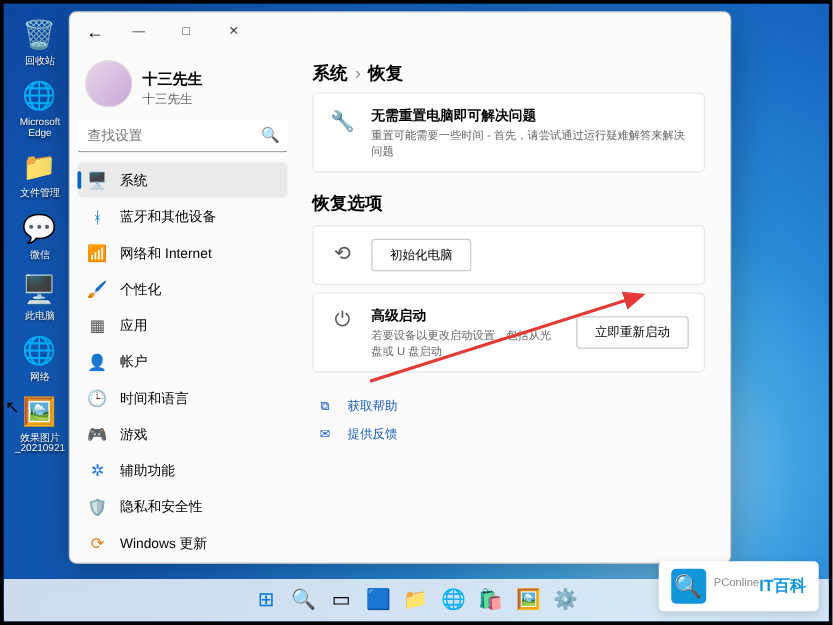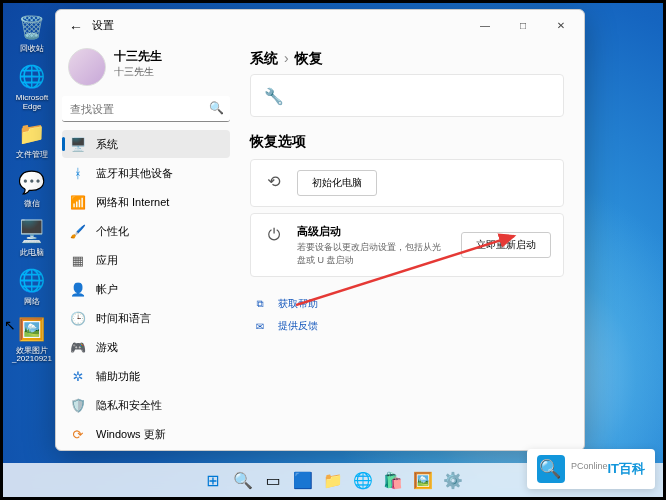--- a/index.html
+++ b/index.html
@@ -14,21 +14,21 @@
     .taskbar { position: absolute; left:0; right:0; bottom:0; height: 34px; background: rgba(240,244,250,.85); backdrop-filter: blur(8px); display:flex; justify-content:center; align-items:center; gap:6px; }
     .tb-ico { width:24px; height:24px; border-radius:4px; display:flex; align-items:center; justify-content:center; font-size:16px; }
     .settings-window { position: absolute; left: 52px; top: 6px; width: 530px; height: 442px; background: #fbfbfb; border: 1px solid #ccc; border-radius: 6px; box-shadow: 0 8px 32px rgba(0,0,0,.3); display:flex; flex-direction:column; overflow:hidden; }
     .titlebar { height: 30px; display:flex; align-items:center; padding: 0 4px; }
     .titlebar .back { width:32px; text-align:center; font-size:14px; }
     .titlebar .title { font-size:11px; flex:1; }
     .titlebar .wc { display:flex; }
     .titlebar .wc div { width:38px; height:30px; display:flex; align-items:center; justify-content:center; font-size:10px; color:#444; }
     .body { display:flex; flex:1; overflow:hidden; }
     .sidebar { width: 180px; padding: 4px 6px; display:flex; flex-direction:column; }
-    .user-row { display:flex; align-items:flex-start; gap:8px; padding:4px 6px; margin-bottom:6px; }
+    .user-row { display:flex; align-items:flex-end; gap:8px; padding:4px 6px; margin-bottom:6px; }
     .avatar { width:38px; height:38px; border-radius:50%; background: linear-gradient(135deg,#e8d5e8,#c8a8d8); border:1px solid #ddd; }
     .user-col { display:flex; flex-direction:column; }
     .user-name { font-size:12px; font-weight:600; }
     .user-sub { font-size:10px; color:#666; }
     .search-wrap { position:relative; margin-bottom:8px; }
     .search { width:100%; height:26px; border:none; border-bottom:1px solid #888; background:#fff; border-radius:3px; padding:0 26px 0 8px; font-size:11px; }
     .search-ico { position:absolute; right:6px; top:5px; font-size:12px; color:#666; }
     .nav { display:flex; flex-direction:column; gap:1px; }
     .nav-item { display:flex; align-items:center; gap:10px; height:28px; padding:0 8px; border-radius:4px; font-size:11px; position:relative; }
     .nav-item.active { background:#eaeaea; }
@@ -88,21 +88,20 @@
       </div>
       <div class="di">
         <div class="ico">🖼️</div>
         <div class="lbl">效果图片_20210921</div>
       </div>
     </div>
 
   <div class="settings-window">
     <div class="titlebar">
       <div class="back">←</div>
-      <div class="title">设置</div>
       <div class="wc">
         <div>—</div>
         <div>□</div>
         <div>✕</div>
       </div>
     </div>
     <div class="body">
       <div class="sidebar">
         <div class="user-row">
           <div class="avatar"></div>
@@ -163,20 +162,24 @@
           </div>
       </div>
 
       <div class="content" style="position:relative;">
         <div class="crumbs">
           <span>系统</span><span class="crumb-sep">›</span><span>恢复</span>
         </div>
 
         <div class="card">
           <div class="card-ico">🔧</div>
+          <div class="card-main">
+            <div class="card-title">无需重置电脑即可解决问题</div>
+            <div class="card-desc">重置可能需要一些时间 - 首先，请尝试通过运行疑难解答来解决问题</div>
+          </div>
         </div>
 
         <div class="section-h">恢复选项</div>
 
         <div id="cards-holder">
             <div class="card" style="margin-bottom: 6px;">
               <div class="card-ico">⟲</div>
   <button class="card-btn">初始化电脑</button>
             </div>
             <div class="card" style="margin-bottom: 6px;">

